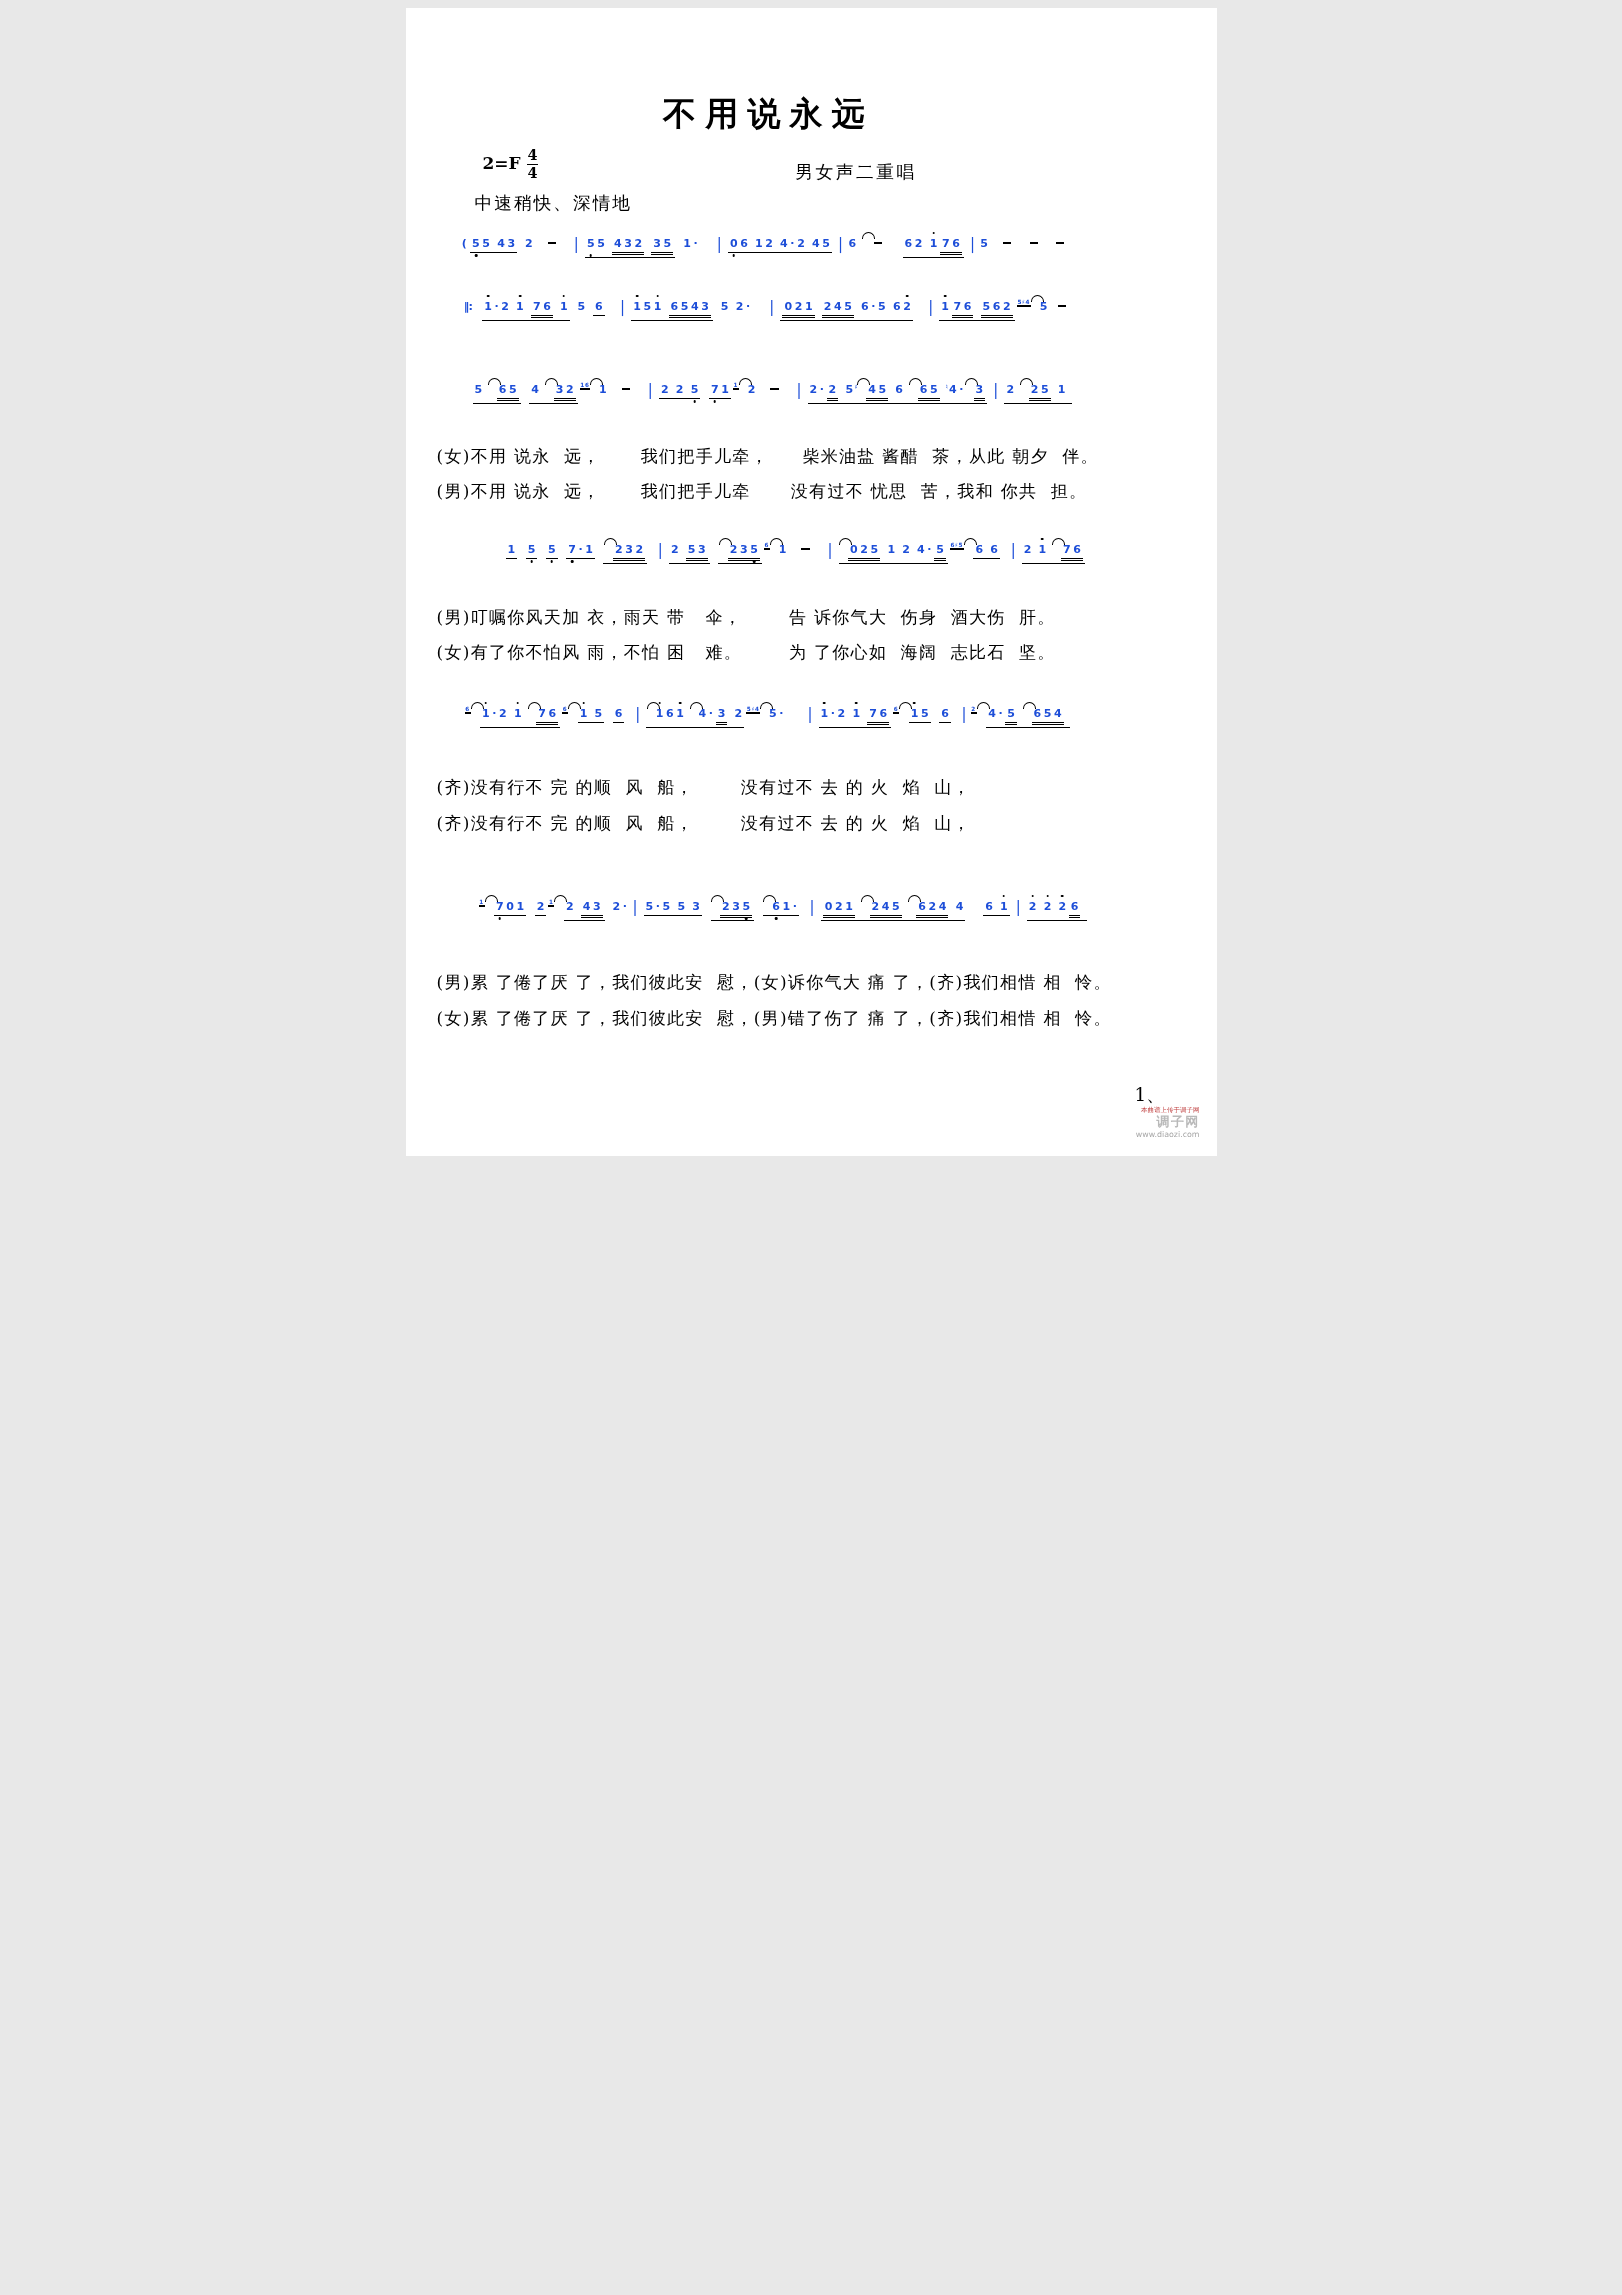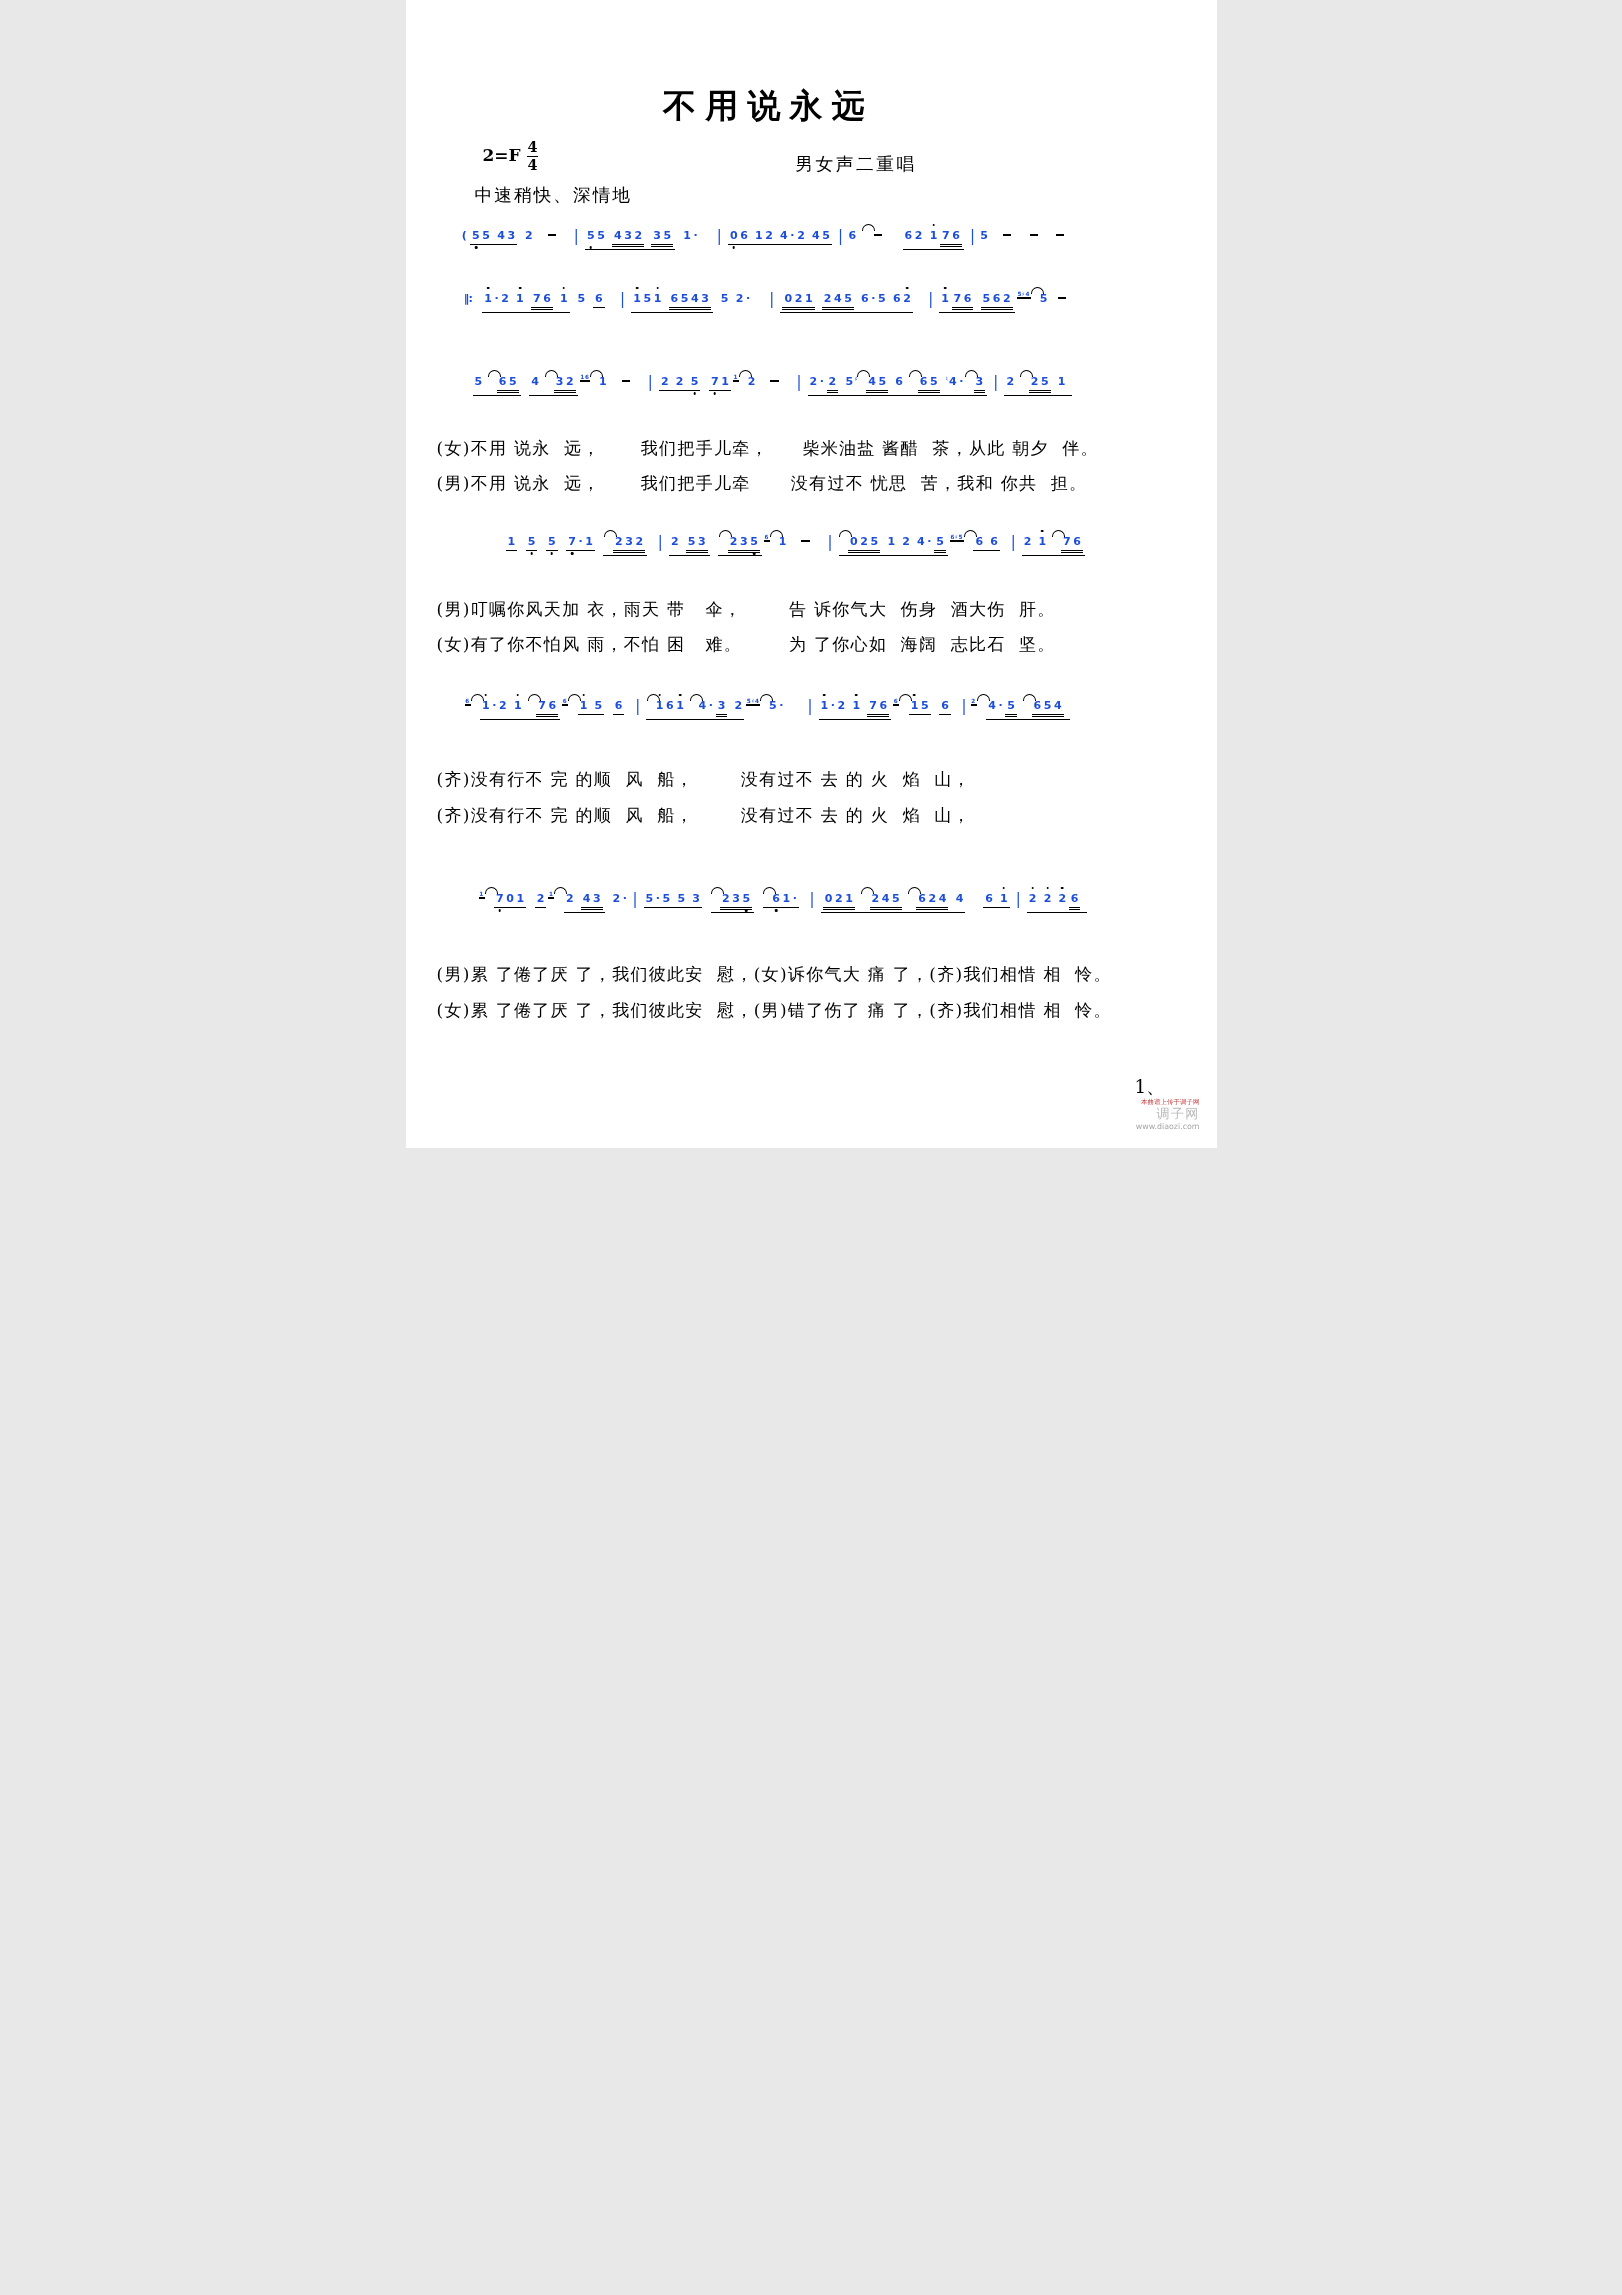--- a/index.html
+++ b/index.html
@@ -1,16 +1,16 @@
 <!DOCTYPE html>
 <html style="font-size:10.5px"><head>
 <meta charset="utf-8">
 <style>
   html,body{margin:0;padding:0;background:#e8e8e8;}
-  .page{position:relative;width:811px;height:1148px;margin:0 auto;background:#ffffff;color:#000;overflow:hidden;}
+  .page{position:relative;width:811px;height:1148px;margin:8px auto;background:#ffffff;color:#000;overflow:hidden;}
 
   
   .title{position:absolute;top:84px;left:0;width:726px;text-align:center;
          font-family:"DejaVu Serif",serif;font-weight:bold;font-size:33px;letter-spacing:9.2px;}
   .subtitle{position:absolute;top:152px;left:0;width:901px;text-align:center;
             font-family:"DejaVu Serif",serif;font-size:17.7px;letter-spacing:2.6px;}
   .keysig{position:absolute;top:140px;left:77px;font-family:"DejaVu Serif",serif;
           font-weight:bold;font-size:17px;}
   .ts{display:inline-flex;flex-direction:column;align-items:center;line-height:1;
       font-size:14.4px;vertical-align:middle;margin-left:6.5px;}
@@ -56,21 +56,21 @@
   #y3{top:598px;}  #y4{top:633px;}
   #y5{top:768px;} #y6{top:804px;}
   #y7{top:963px;} #y8{top:999px;}
 
   
   .pagenum{position:absolute;top:1074px;right:52px;font-family:"DejaVu Serif",serif;
            font-size:18.3px;}
   .watermark{position:absolute;right:17px;bottom:16px;text-align:right;
              font-family:"DejaVu Sans",sans-serif;line-height:1.25;}
   .wm-note{font-size:6.5px;color:#c04040;}
-  .wm-site{font-size:13px;font-weight:normal;color:#b9b9b9;letter-spacing:1.3px;}
+  .wm-site{font-size:13px;font-weight:bold;color:#b9b9b9;letter-spacing:1.3px;}
   .wm-url{font-size:7.9px;color:#a6a6a6;}
 </style>
 </head>
 <body>
 
 <div class="page">
 
   <div class="title">不用说永远</div>
 
   <div class="keysig">

